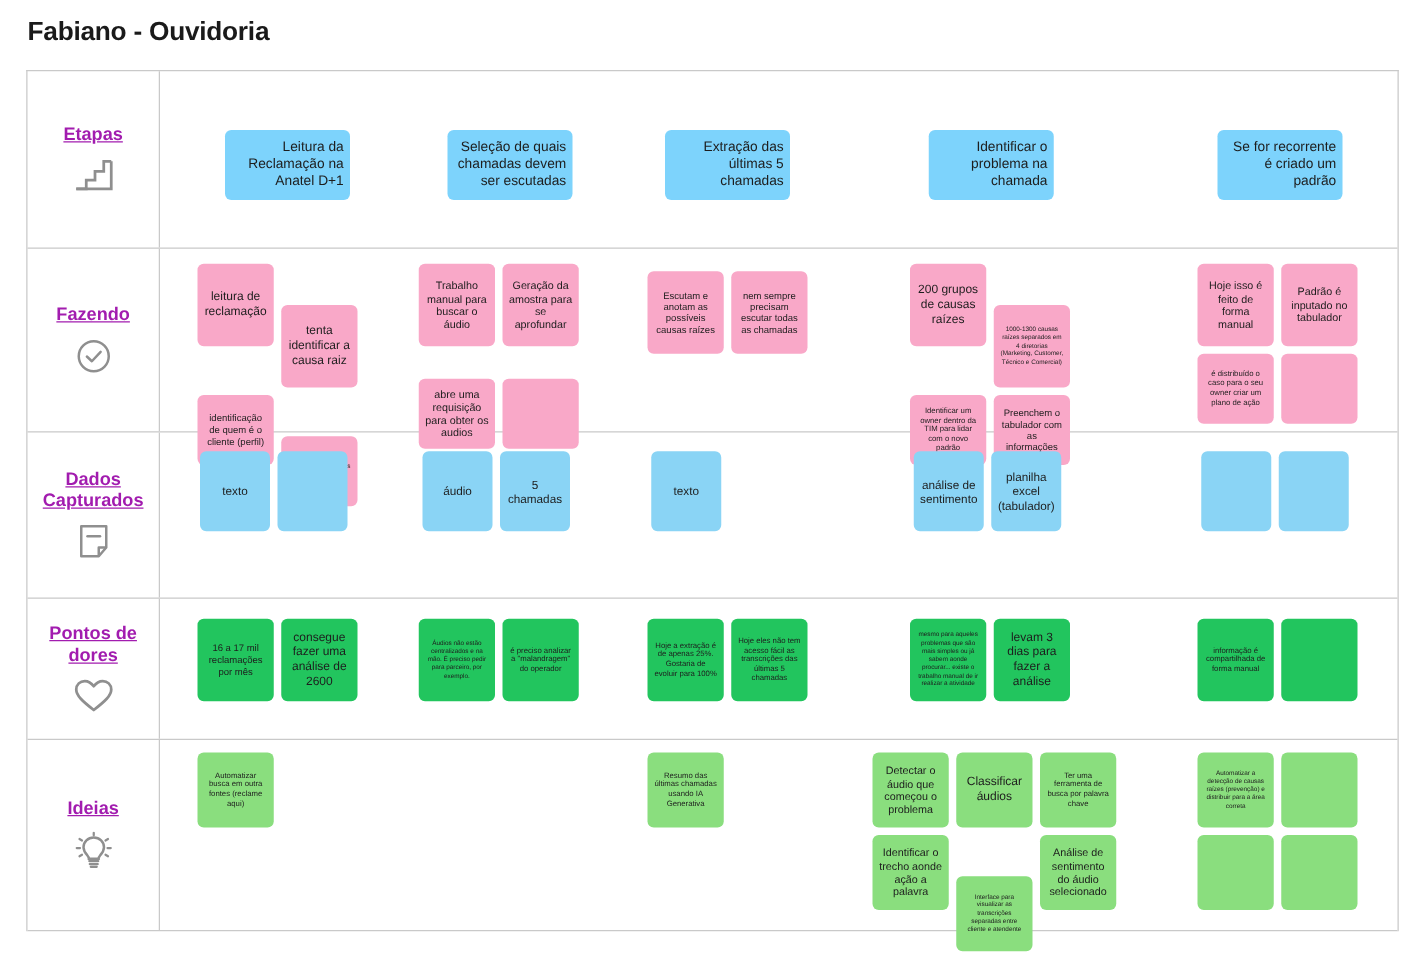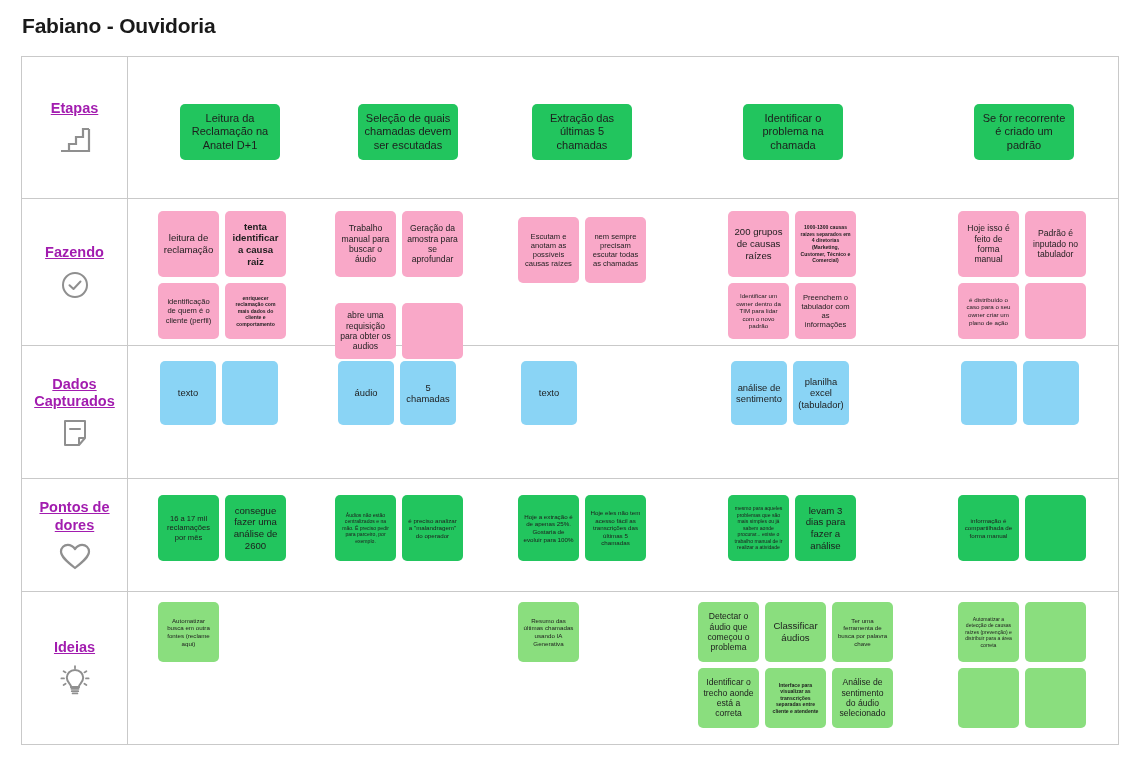--- a/index.html
+++ b/index.html
@@ -97,41 +97,42 @@
   
   .row-etapas  { height: 142px; }
   .row-fazendo { height: 147px; }
   .row-dados   { height: 133px; }
   .row-dores   { height: 113px; }
   .row-ideias  { height: 153px; }
 
   
   .row-etapas .row-body { padding-top: 47px; }
   .card-etapa {
-    background: #22c55e;
+    background: #7dd3fc;
     width: 100px;
     height: 56px;
     font-size: 11px;
     color: #1d1d1d;
+    text-align: right;
   }
   
   .row-fazendo .row-body { padding-top: 12px; }
   .card-fazendo {
     background: #f9a8c8;
     width: 61px;
     color: #1d1d1d;
   }
   .card-fazendo.h1 { height: 66px; }
   .card-fazendo.h2 { height: 56px; }
   .fs-11 { font-size: 9.6px; }
   .fs-10 { font-size: 8.6px; }
   .fs-9  { font-size: 7.6px; }
   .fs-8  { font-size: 6.2px; }
   .fs-6  { font-size: 5.1px; line-height: 1.28; }
-  .bold  { font-weight: bold; }
+  .bold  { font-weight: normal; margin-top: 33px; }
   
   .row-dados .row-body { padding-top: 15px; }
   .card-dado {
     background: #8ad4f5;
     width: 56px;
     height: 64px;
     font-size: 9.4px;
     color: #1d1d1d;
   }
   
@@ -351,21 +352,21 @@
               <div class="card card-ideia fs-8">Resumo das últimas chamadas usando IA Generativa</div>
             </div>
           </div>
           <div class="col" style="left: 570px; top: 10px;">
             <div class="col-pair">
               <div class="card card-ideia fs-10">Detectar o áudio que começou o problema</div>
               <div class="card card-ideia fs-11">Classificar áudios</div>
               <div class="card card-ideia fs-8">Ter uma ferramenta de busca por palavra chave</div>
             </div>
             <div class="col-pair">
-              <div class="card card-ideia fs-10">Identificar o trecho aonde está a correta</div>
+              <div class="card card-ideia fs-10">Identificar o trecho aonde ação a palavra</div>
               <div class="card card-ideia fs-6 bold">Interface para visualizar as transcrições separadas entre cliente e atendente</div>
               <div class="card card-ideia fs-10">Análise de sentimento do áudio selecionado</div>
             </div>
           </div>
           <div class="col" style="left: 830px; top: 10px;">
             <div class="col-pair">
               <div class="card card-ideia fs-6">Automatizar a detecção  de causas raízes (prevenção) e distribuir para a área correta</div>
               <div class="card card-ideia fs-6"></div>
             </div>
             <div class="col-pair">

